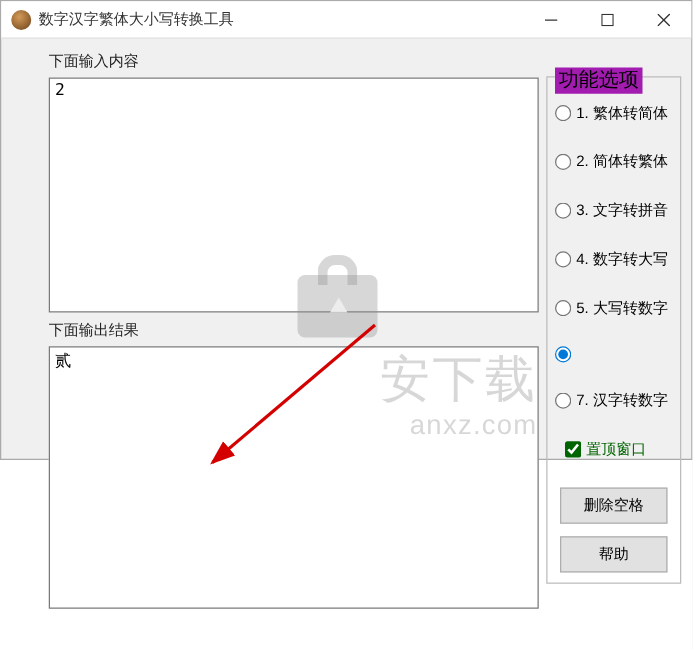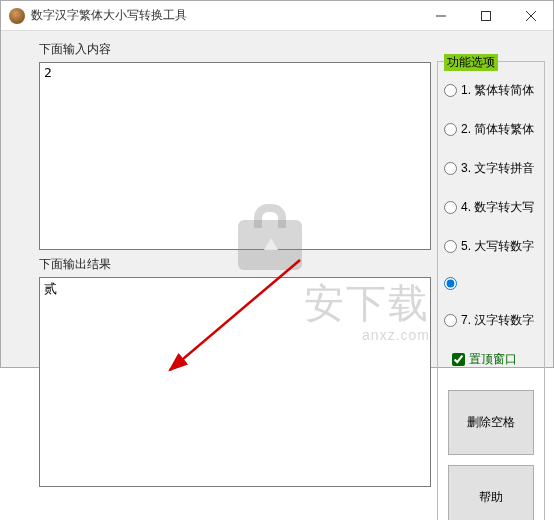--- a/index.html
+++ b/index.html
@@ -88,23 +88,23 @@
   }
   .groupbox {
     border: 1px solid #bcbcbc;
     padding: 10px 6px 8px 6px;
     position: relative;
   }
   .groupbox .legend {
     position: absolute;
     top: -8px;
     left: 6px;
-    background: #84cc16;
+    background: #a21caf;
     padding: 0 3px;
-    font-size: 12px;
+    font-size: 16px;
   }
   .radio-row {
     display: flex;
     align-items: center;
     gap: 4px;
     margin: 10px 0 22px 0;
     font-size: 12px;
     cursor: pointer;
   }
   .radio-row:last-of-type { margin-bottom: 12px; }
@@ -126,21 +126,21 @@
     cursor: pointer;
   }
   .checkbox-row input[type=checkbox] {
     width: 13px; height: 13px;
     accent-color: #006400;
   }
   .btn {
     display: block;
     width: 86px;
     margin: 10px auto 0 auto;
-    padding: 23px 0;
+    padding: 5px 0;
     background: #e1e1e1;
     border: 1px solid #adadad;
     font-size: 12px;
     text-align: center;
     cursor: pointer;
     font-family: inherit;
   }
 
   
   .watermark {
@@ -176,21 +176,21 @@
   .watermark .bag .tri {
     position: absolute;
     left: 34px; top: 38px;
     width: 0; height: 0;
     border-left: 7px solid transparent;
     border-right: 7px solid transparent;
     border-bottom: 12px solid #f0f0f0;
     opacity: 0.9;
   }
   .watermark .cn { font-size: 40px; font-weight: 400; letter-spacing: 2px; }
-  .watermark .en { font-size: 14px; margin-top: -4px; letter-spacing: 1px; }
+  .watermark .en { font-size: 22px; margin-top: -4px; letter-spacing: 1px; }
 
   
   .arrow {
     position: absolute;
     left: 150px; top: 250px;
     pointer-events: none;
   }
 </style>
 </head>
 <body>

